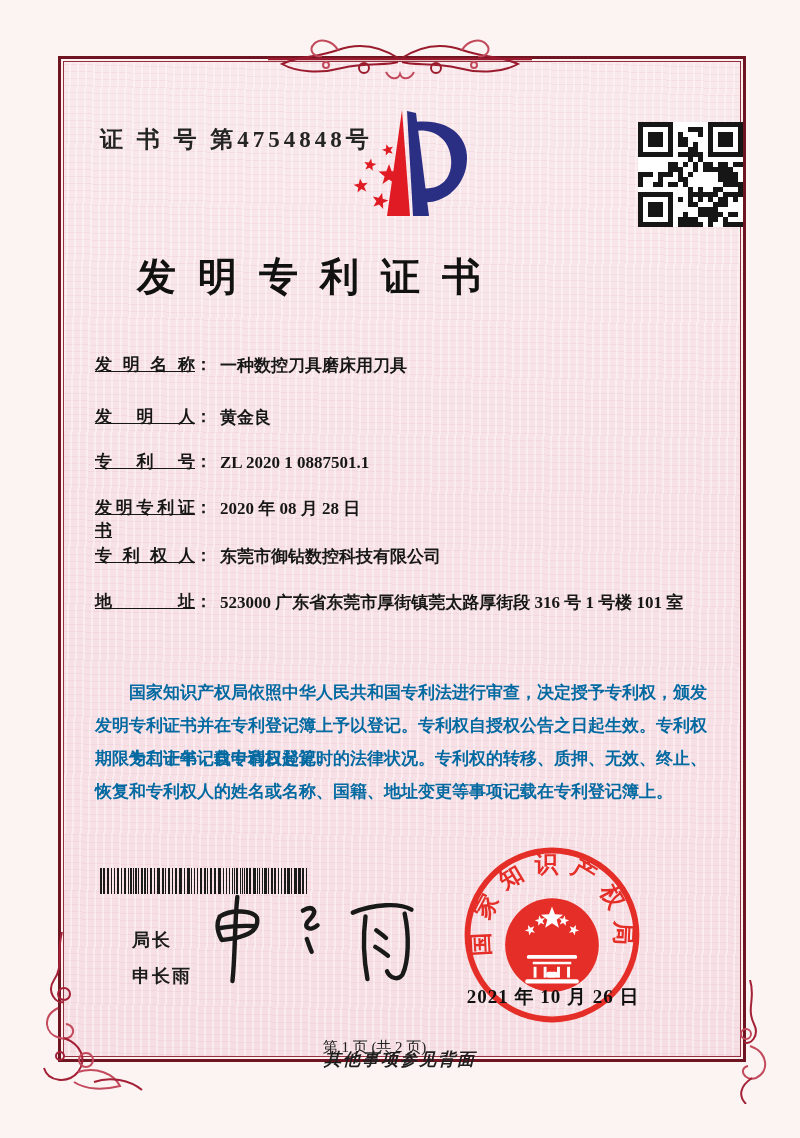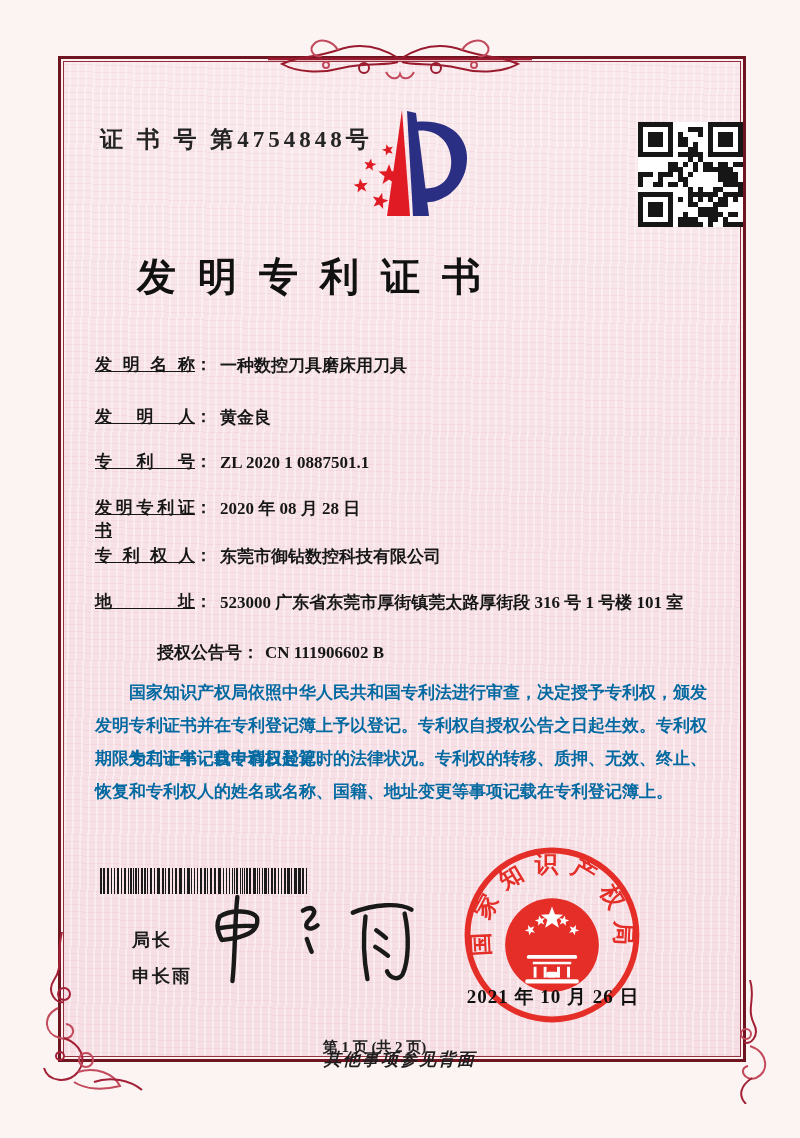--- a/index.html
+++ b/index.html
@@ -26,21 +26,21 @@
   .row .lab{display:inline-block;width:100px;text-align:justify;text-align-last:justify;vertical-align:top;text-decoration:underline;}
   .row .col{display:inline-block;vertical-align:top;}
   .row .val{display:inline-block;margin-left:8px;vertical-align:top;max-width:495px;line-height:26px;}
   .grant-row{display:flex;gap:0;}
   .grant-right{margin-left:62px;white-space:nowrap;}
   .para{left:95px;width:614px;font-size:17px;font-weight:bold;line-height:33px;
         text-indent:2em;color:#0369a1;font-family:"Liberation Serif","DejaVu Serif",serif;}
   .director{left:86px;font-size:18px;font-weight:bold;letter-spacing:2px;color:#1d1d1d;margin-left:46px;}
   .seal-date{left:462px;top:984px;width:182px;text-align:center;font-size:19px;font-weight:bold;
              letter-spacing:1px;color:#101010;z-index:6;}
-  .page-info{left:0;top:1038px;width:749px;text-align:center;font-size:15px;font-weight:bold;color:#222;}
+  .page-info{left:0;top:1038px;width:749px;text-align:center;font-size:15px;font-weight:normal;color:#222;}
   .back-note{left:0;top:1048px;width:800px;text-align:center;font-size:17px;font-weight:bold;
              font-style:italic;color:#1f1f1f;letter-spacing:2px;}
   svg{display:block;}
 </style>
 </head>
 <body>
 
 <div class="frame"></div>
 
 <svg class="abs" style="left:268px;top:28px;z-index:2" width="264" height="62" viewBox="0 0 264 62">
@@ -338,21 +338,20 @@
 <div class="abs row" style="top:496px">
   <span class="lab">发明专利证书</span><span class="col">：</span><span class="val">2020 年 08 月 28 日</span>
 </div>
 <div class="abs row" style="top:544px">
   <span class="lab">专利权人</span><span class="col">：</span><span class="val">东莞市御钻数控科技有限公司</span>
 </div>
 <div class="abs row" style="top:590px">
   <span class="lab">地址</span><span class="col">：</span><span class="val" style="max-width:480px">523000 广东省东莞市厚街镇莞太路厚街段 316 号 1 号楼 101 室</span>
 </div>
 <div class="abs row grant-row" style="top:641px">
-  <span class="grant-right"><span>授权公告号</span><span>：</span><span style="margin-left:6px">CN 111906602 B</span></span>
 </div>
 
 <div class="abs para" style="top:676px">国家知识产权局依照中华人民共和国专利法进行审查，决定授予专利权，颁发发明专利证书并在专利登记簿上予以登记。专利权自授权公告之日起生效。专利权期限为二十年，自申请日起算。</div>
 <div class="abs para" style="top:742px">专利证书记载专利权登记时的法律状况。专利权的转移、质押、无效、终止、恢复和专利权人的姓名或名称、国籍、地址变更等事项记载在专利登记簿上。</div>
 
 <svg class="abs" id="barcode-svg" style="left:100px;top:868px" width="212" height="26" viewBox="0 0 212 26">
     <rect x="0" y="0" width="2" height="26" fill="#1a1a1a"></rect>
     <rect x="3" y="0" width="2" height="26" fill="#1a1a1a"></rect>
     <rect x="7" y="0" width="2" height="26" fill="#1a1a1a"></rect>
     <rect x="11" y="0" width="1" height="26" fill="#1a1a1a"></rect>

